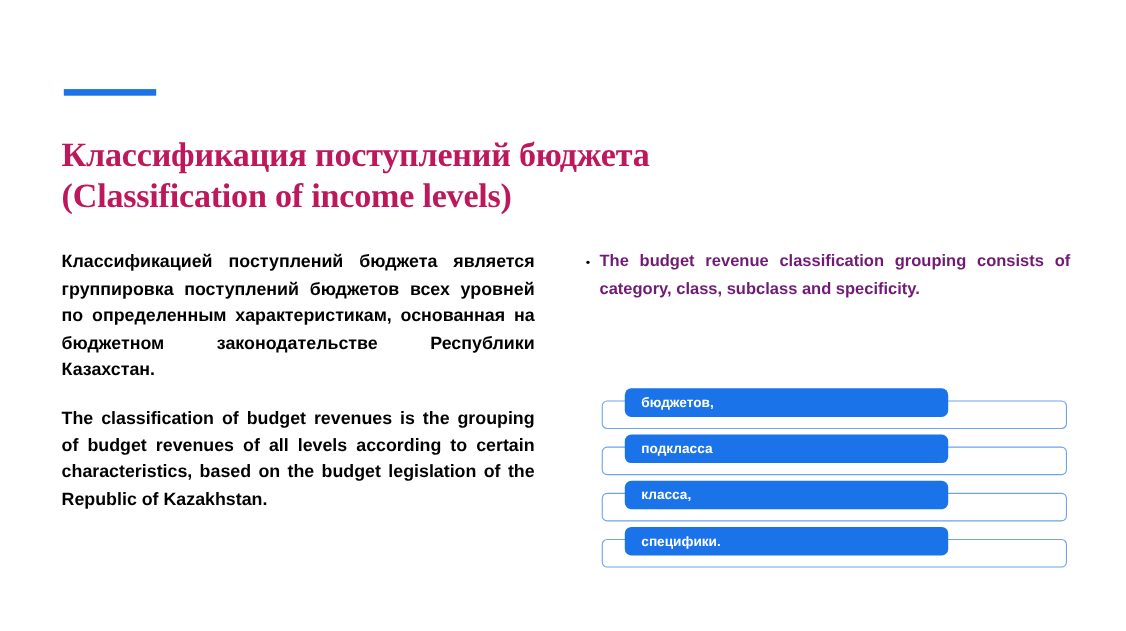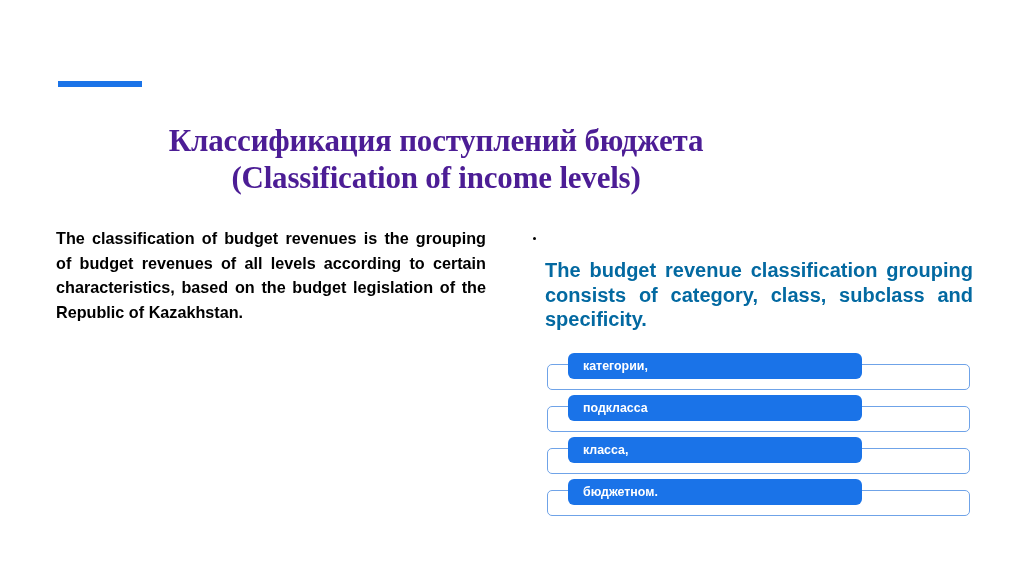--- a/index.html
+++ b/index.html
@@ -37,24 +37,23 @@
     position: absolute;
     left: 56px;
     top: 122px;
     width: 760px;
   }
   .title-line {
     font-family: "Liberation Serif", serif;
     font-weight: bold;
     font-size: 31px;
     line-height: 37px;
-    color: #4c1d95;
+    color: #be185d;
     letter-spacing: -0.2px;
     white-space: nowrap;
-    text-align: center;
   }
 
   
   .left-col {
     position: absolute;
     left: 56px;
     top: 226px;
     width: 430px;
   }
   .para {
@@ -87,26 +86,25 @@
     width: 3px;
     height: 3px;
     border-radius: 50%;
     background: #000;
     margin-top: 11px;
   }
   .bullet-text {
     flex: 1 1 auto;
     font-family: "Liberation Sans", sans-serif;
     font-weight: bold;
-    font-size: 20px;
+    font-size: 15px;
     line-height: 24.6px;
-    color: #0369a1;
+    color: #701a75;
     text-align: justify;
     text-justify: inter-word;
-    margin-top: 32px;
   }
 
   
   .stack {
     position: absolute;
     left: 545px;
     top: 352px;
     width: 430px;
   }
   .stack-item {
@@ -152,55 +150,56 @@
 <div class="slide">
 
   <div class="accent-bar"></div>
 
   <div class="title-block">
     <div class="title-line">Классификация поступлений бюджета</div>
     <div class="title-line">(Classification of income levels)</div>
   </div>
 
   <div class="left-col">
+    <p class="para ru">Классификацией поступлений бюджета является группировка поступлений бюджетов всех уровней по определенным характеристикам, основанная на бюджетном законодательстве Республики Казахстан.</p>
     <p class="para en">The classification of budget revenues is the grouping of budget revenues of all levels according to certain characteristics, based on the budget legislation of the Republic of Kazakhstan.</p>
   </div>
 
   <div class="right-col">
     <div class="bullet-row">
       <span class="bullet-dot"></span>
       <span class="bullet-text">The budget revenue classification grouping consists of category, class, subclass and specificity.</span>
     </div>
   </div>
 
   <div class="stack">
 
     <div class="stack-item">
       <div class="stack-outline"></div>
       <div class="stack-bar">
-        <span class="stack-label">категории,</span>
+        <span class="stack-label">бюджетов,</span>
       </div>
     </div>
 
     <div class="stack-item">
       <div class="stack-outline"></div>
       <div class="stack-bar">
         <span class="stack-label">подкласса</span>
       </div>
     </div>
 
     <div class="stack-item">
       <div class="stack-outline"></div>
       <div class="stack-bar">
         <span class="stack-label">класса,</span>
       </div>
     </div>
 
     <div class="stack-item">
       <div class="stack-outline"></div>
       <div class="stack-bar">
-        <span class="stack-label">бюджетном.</span>
+        <span class="stack-label">специфики.</span>
       </div>
     </div>
 
   </div>
 
 </div>
 
 </body></html>

